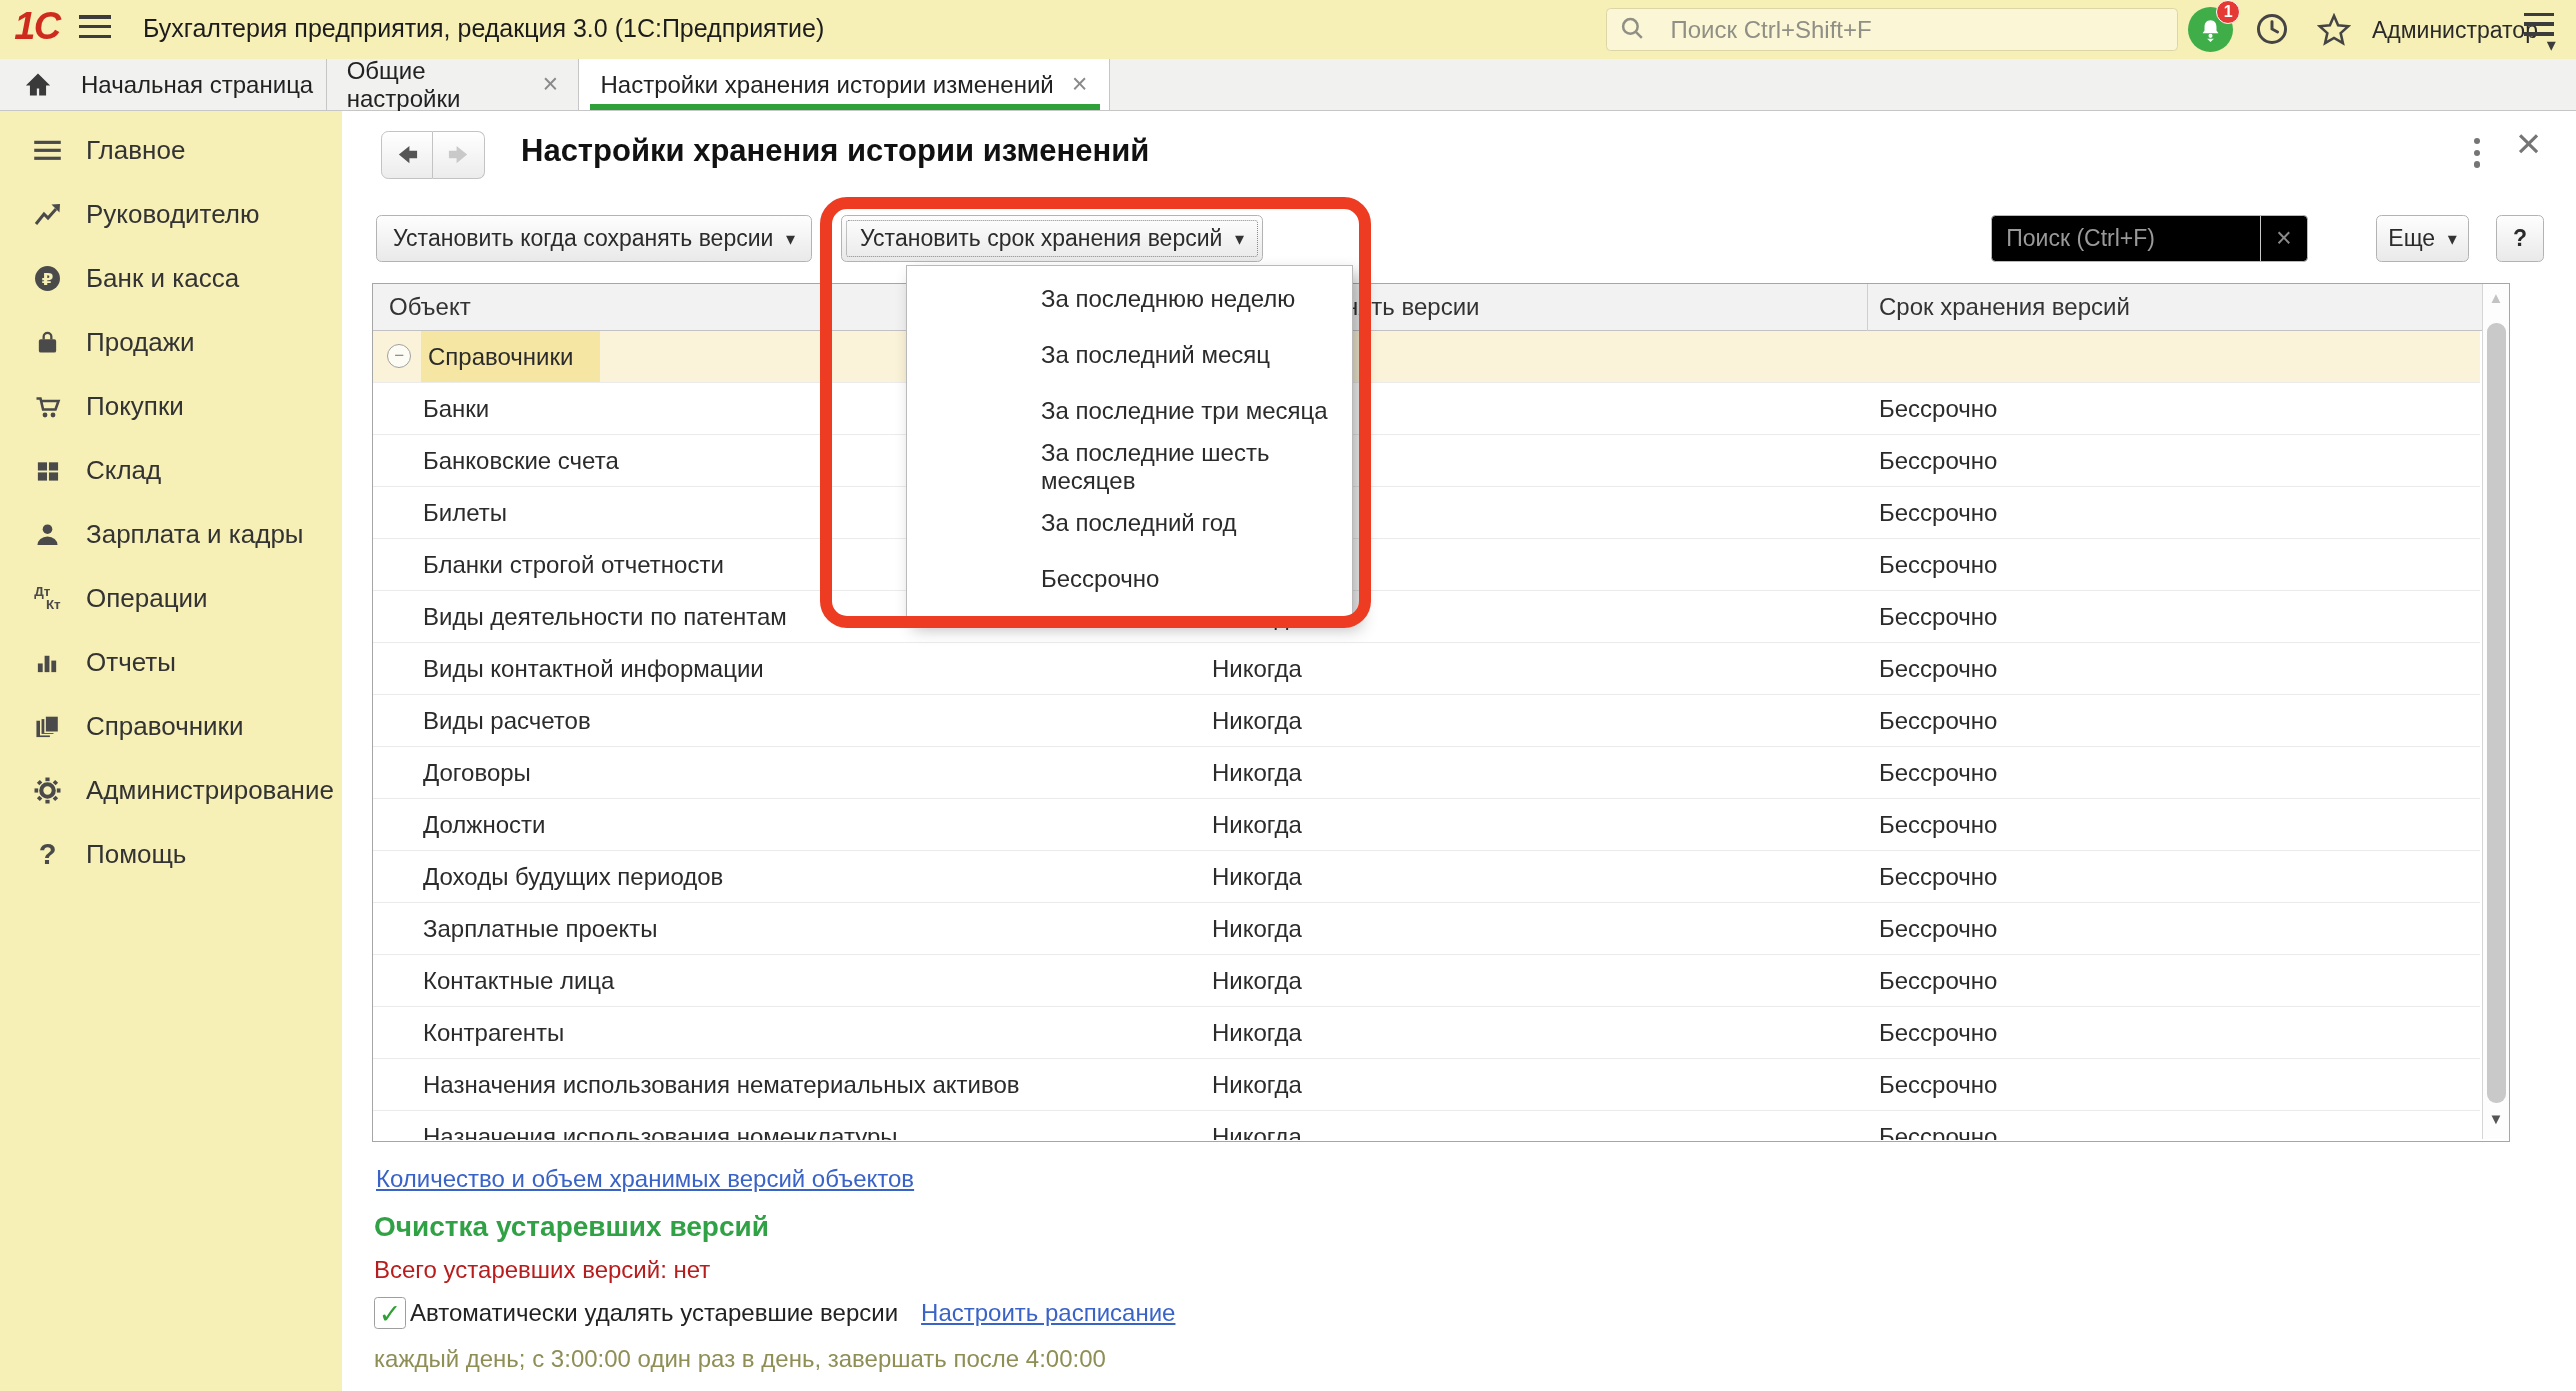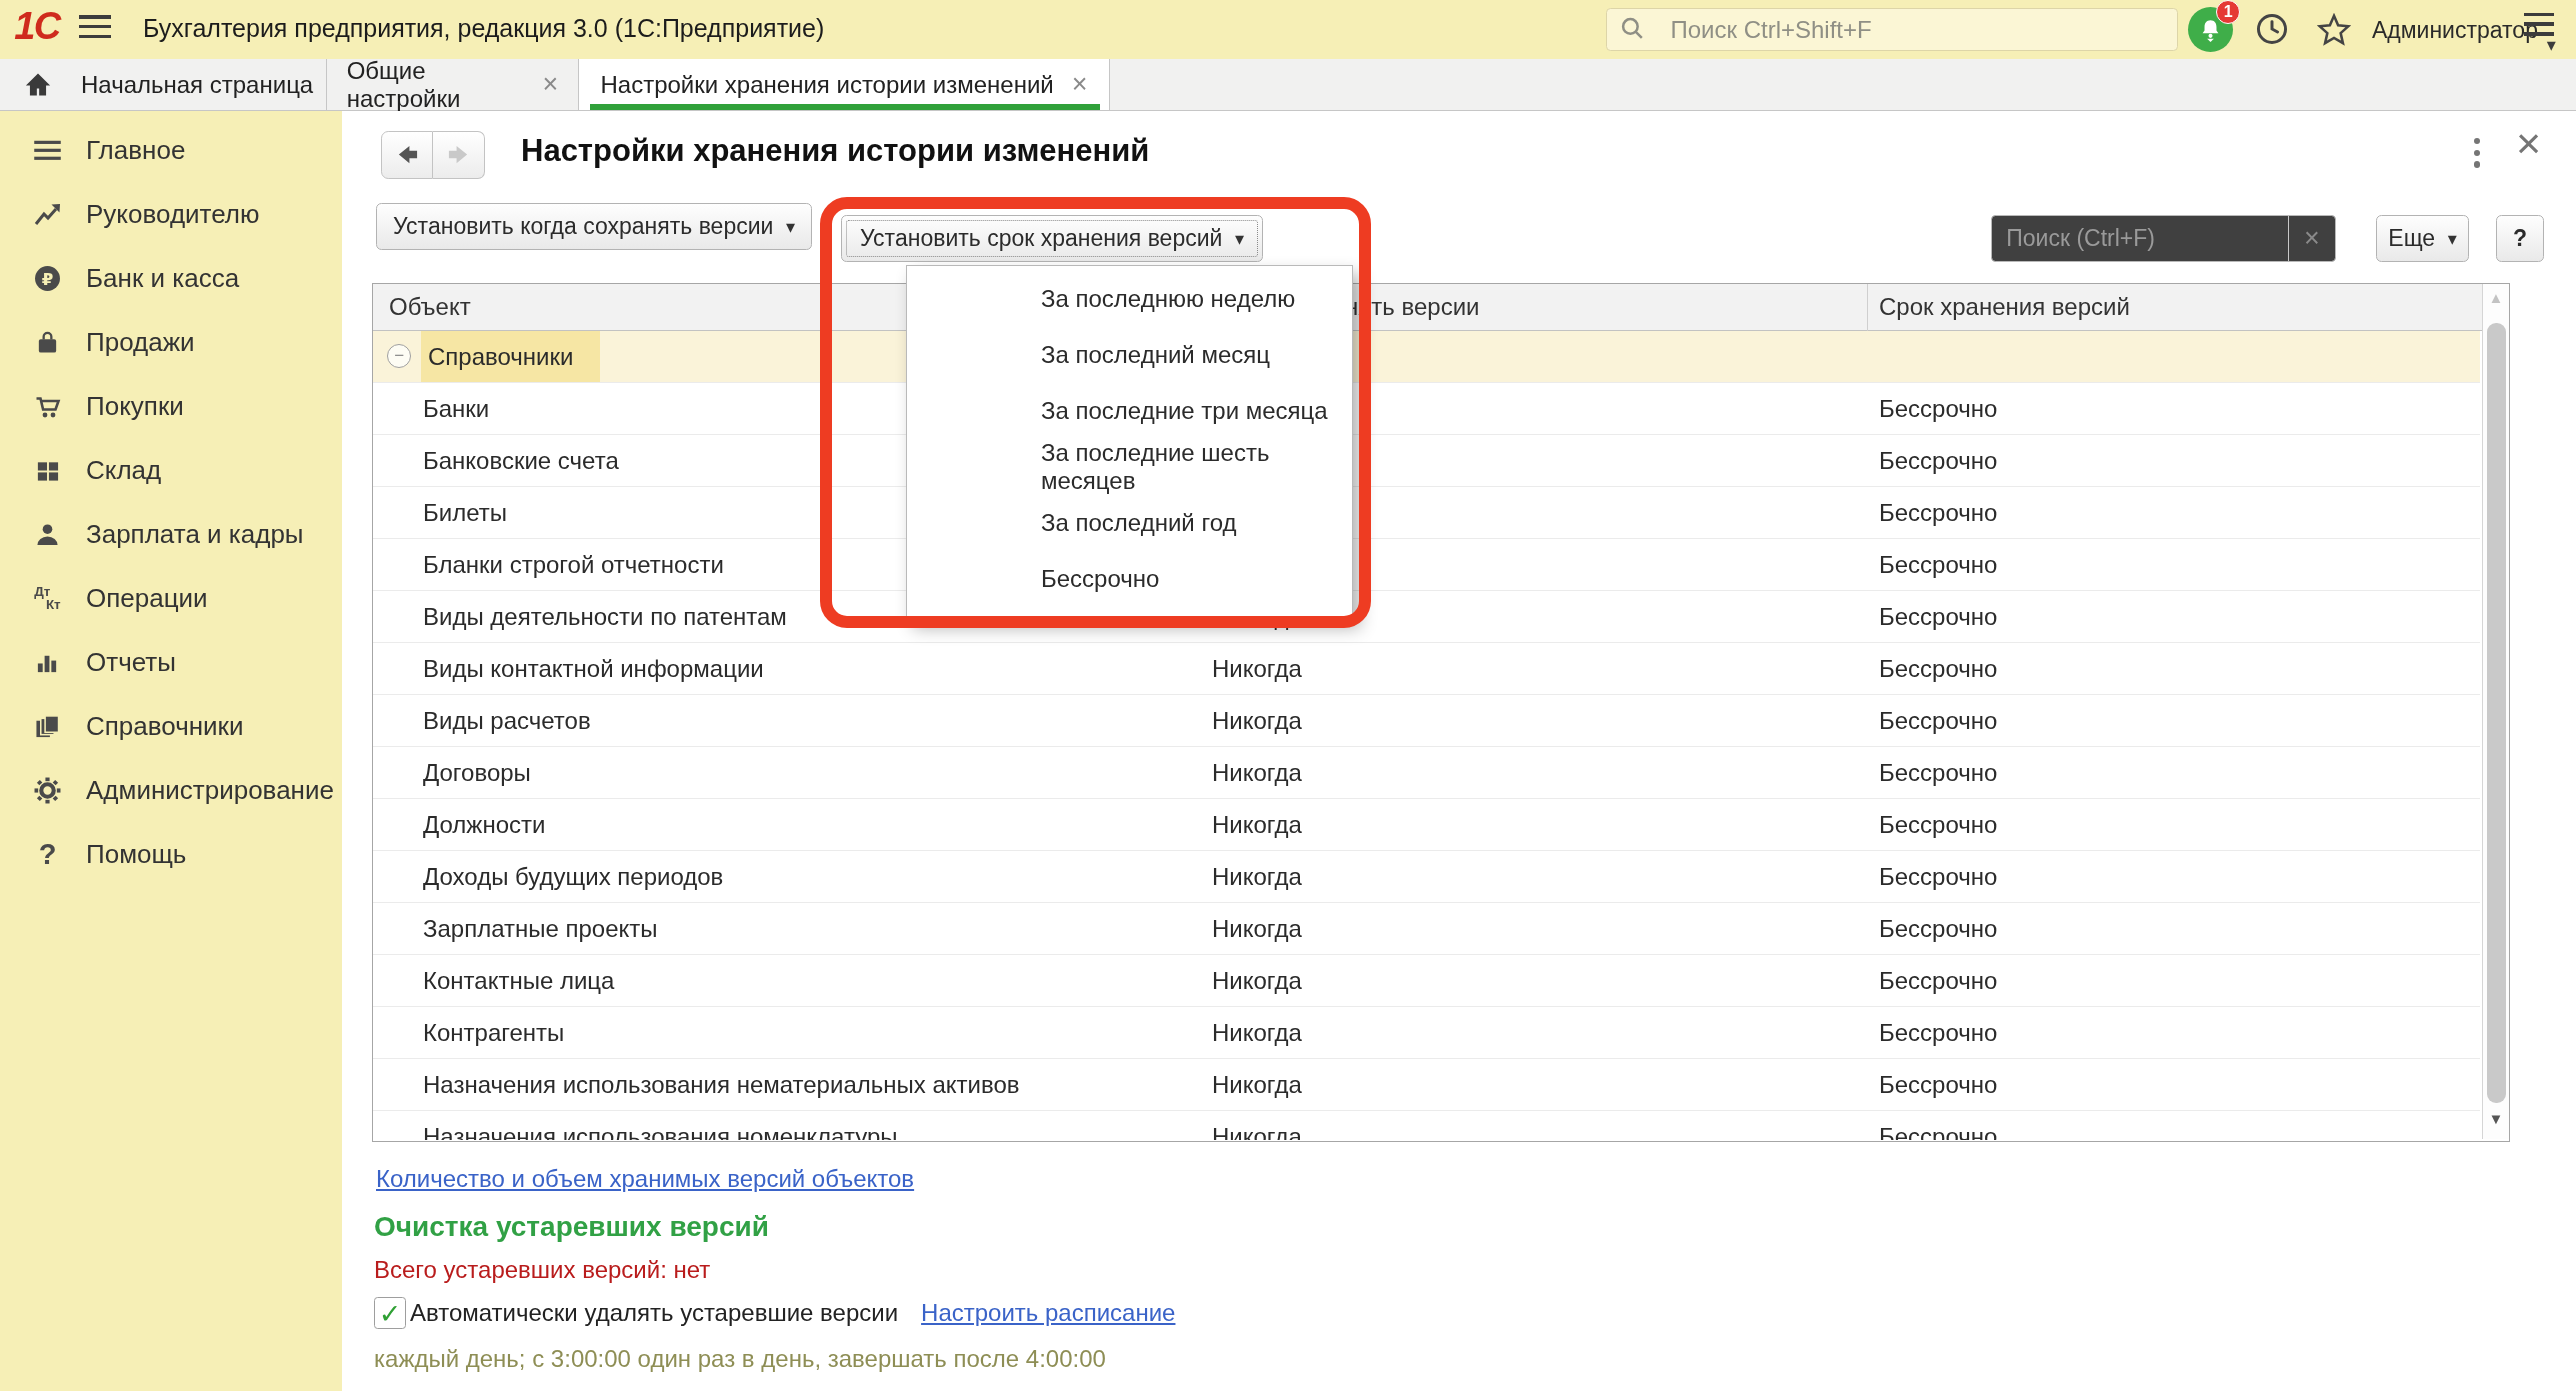--- a/index.html
+++ b/index.html
@@ -71,28 +71,28 @@
   .dots { position: absolute; left: 2132px; top: 27px; display: flex; flex-direction: column;
           gap: 5.4px; cursor: pointer; }
   .dots span { width: 6.3px; height: 6.3px; border-radius: 50%; background: #757575; }
   .page-close { position: absolute; left: 2174px; top: 10.7px; font-size: 43px; color: #757575;
                 cursor: pointer; line-height: 1; }
 
   .btn { background: linear-gradient(#fefefe, #e9e9e9); border: 0.9px solid #b3b3b3;
          border-radius: 5.4px; font-size: 23px; color: #2b2b2b; display: flex;
          align-items: center; justify-content: center; position: absolute; height: 47px;
          cursor: pointer; }
-  #btn-when { left: 34px;  top: 92px; width: 436px; }
+  #btn-when { left: 34px;  top: 104px; width: 436px; }
   #btn-term { left: 499px; top: 104px; width: 422px; }
   .focus-dots { position: absolute; inset: 3.6px; border: 1.8px dotted #8a8a8a;
                 border-radius: 2.7px; pointer-events: none; }
   .caret { margin-left: 12.5px; font-size: 18px; color: #333; }
 
-  .fsearch { position: absolute; left: 1649px; top: 104px; width: 345px; height: 47px;
-             border: 0.9px solid #b9b9b9; border-radius: 4.5px; background: #404040;
+  .fsearch { position: absolute; left: 1649px; top: 104px; width: 317px; height: 47px;
+             border: 0.9px solid #b9b9b9; border-radius: 4.5px; background: #000000;
              display: flex; align-items: center; }
   .fsearch .ph { padding-left: 14.3px; font-size: 23px; color: #9a9a9a; flex: 1; }
   .fsearch .clear { width: 47px; height: 100%; border-left: 0.9px solid #c9c9c9;
                     display: flex; align-items: center; justify-content: center;
                     font-size: 27px; color: #8a8a8a; cursor: pointer; }
   #btn-more { left: 2034px; top: 104px; width: 93px; }
   #btn-help { left: 2154px; top: 104px; width: 48px; font-weight: bold; }
 
   
   .table { position: absolute; left: 30px; top: 172px; width: 2138px; height: 859px;

